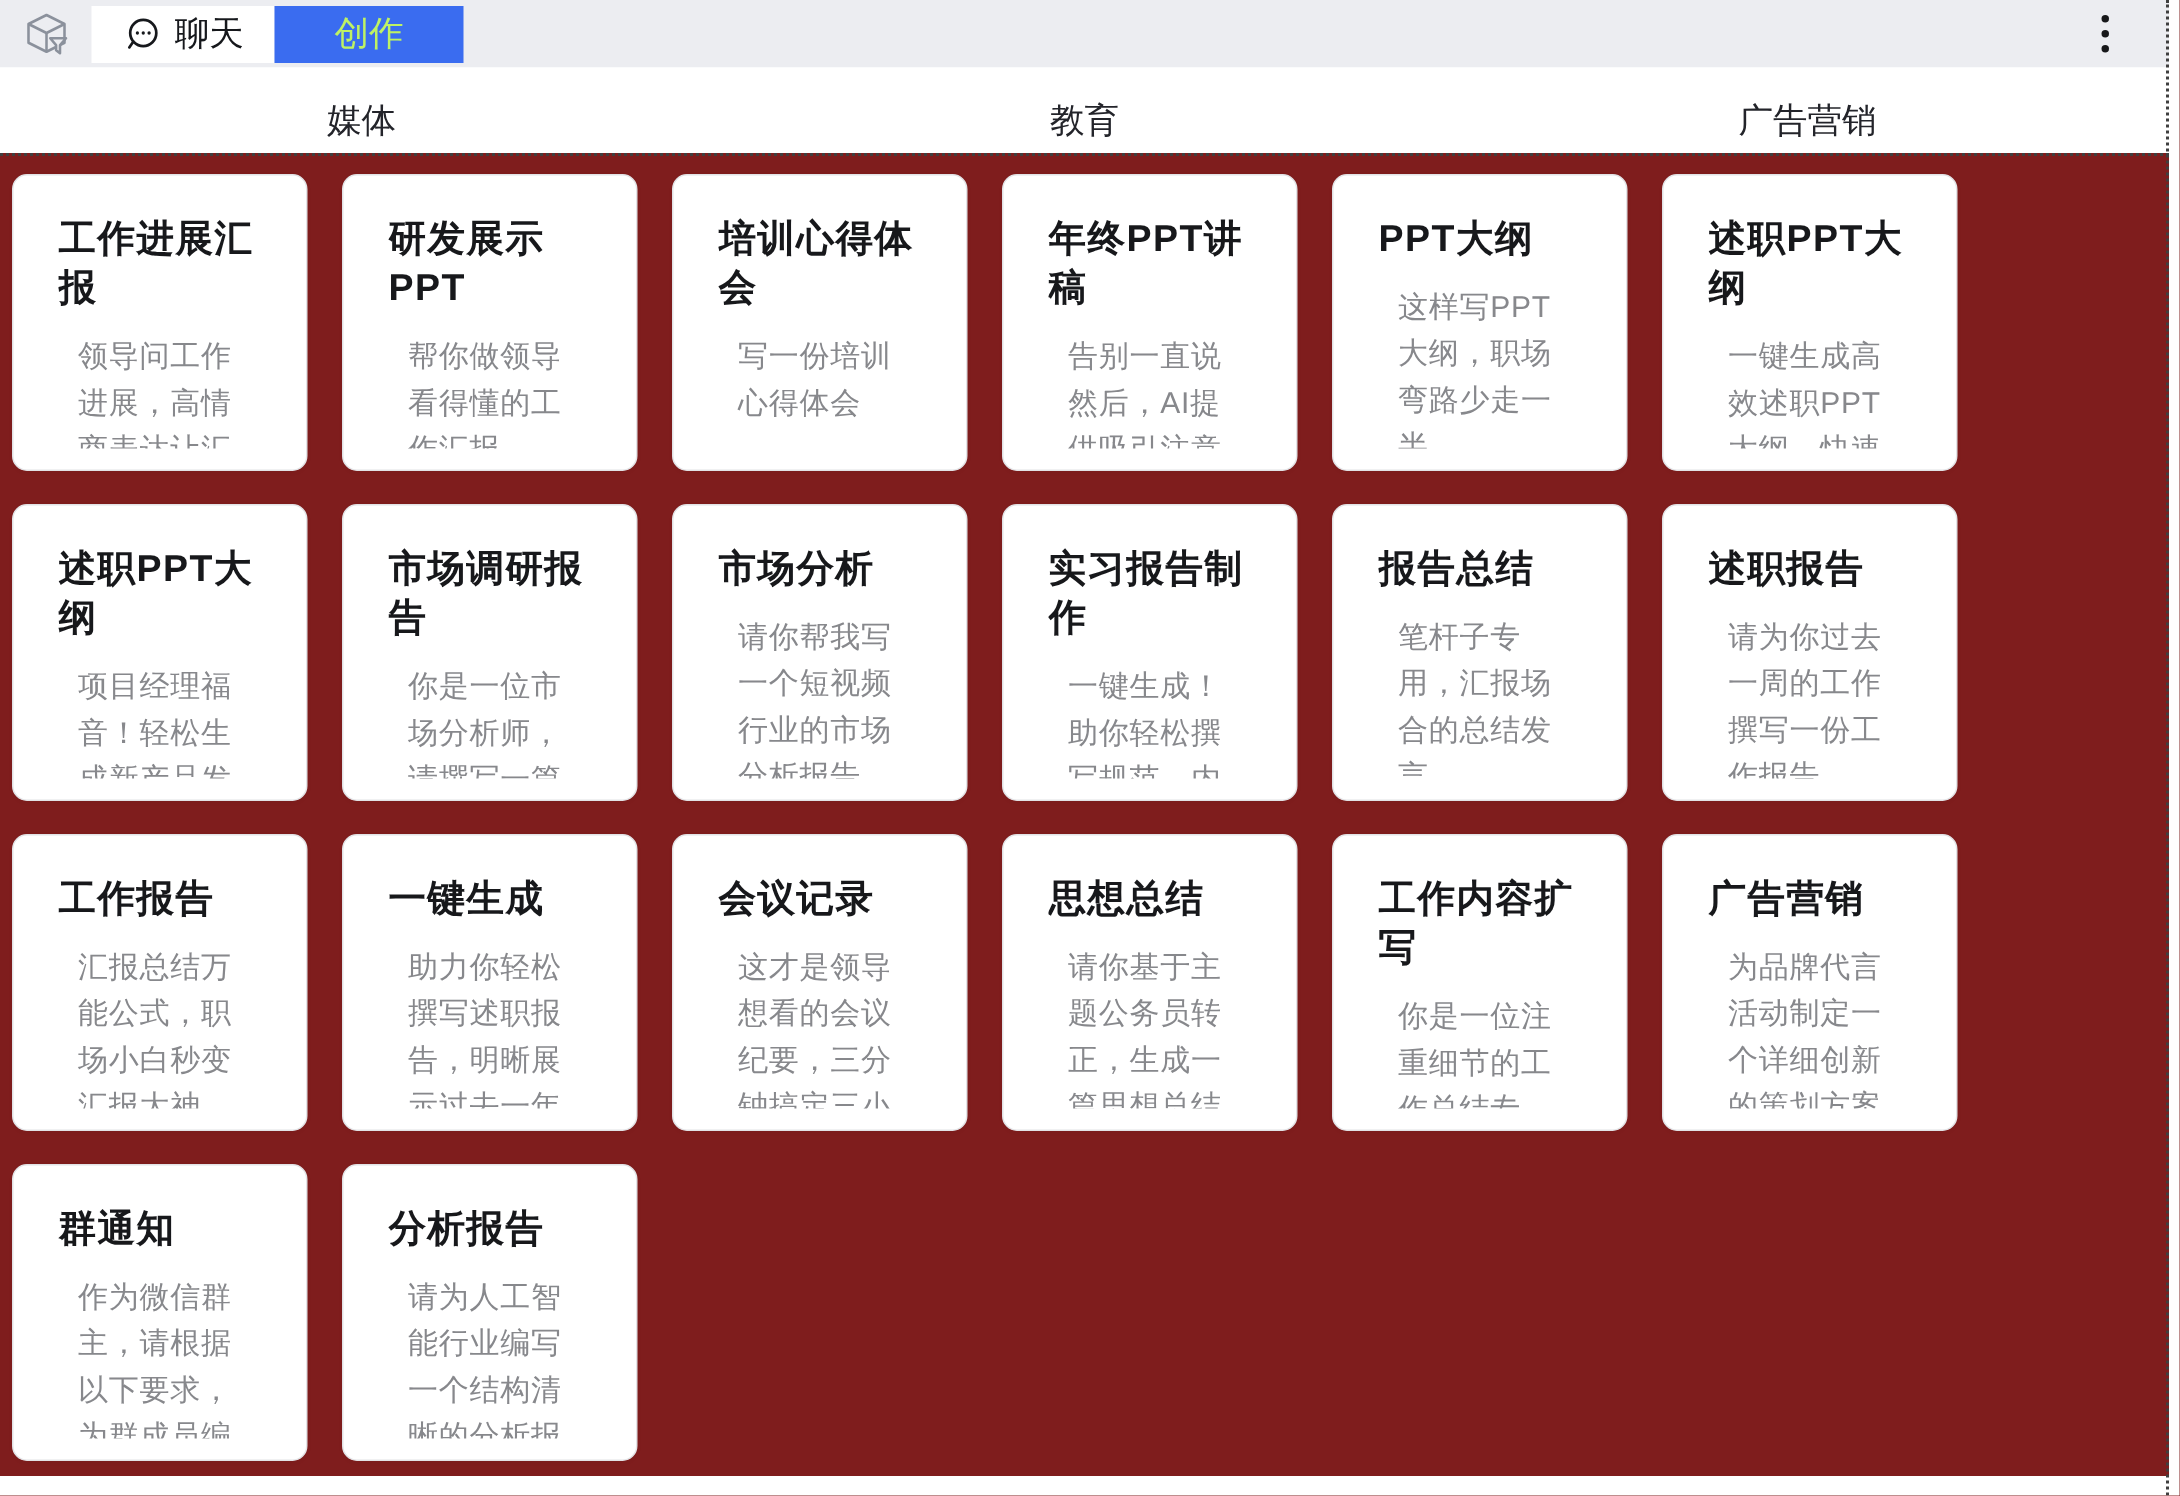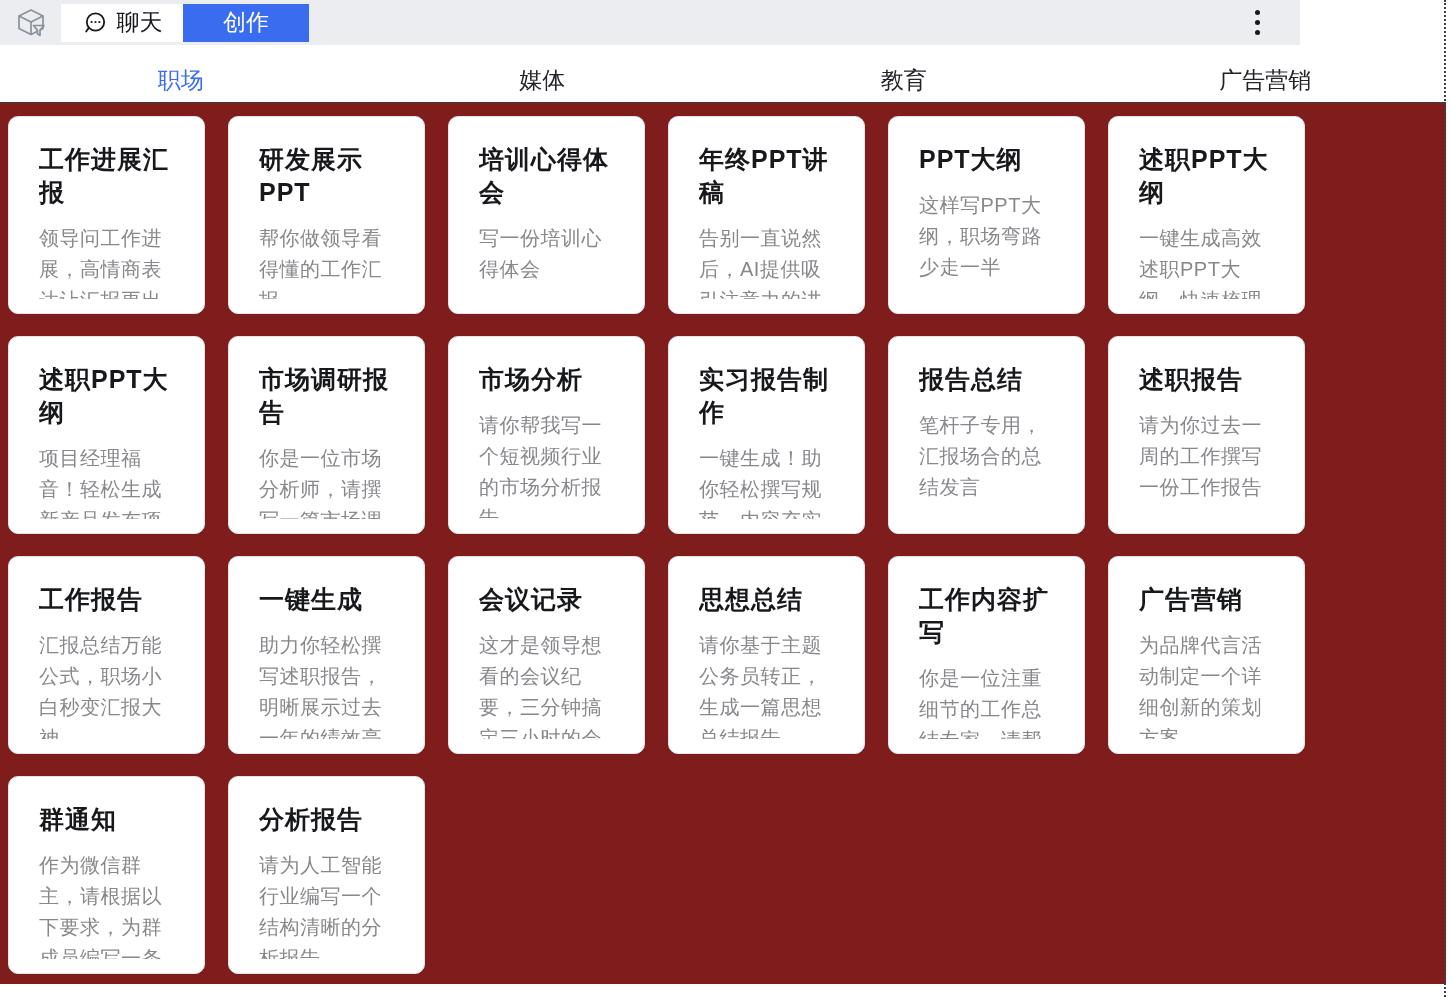--- a/index.html
+++ b/index.html
@@ -6,31 +6,31 @@
   html,body { margin:0; padding:0; }
   body {
     width:1453px; height:997px; overflow:hidden; position:relative;
     background:#ffffff;
     font-family:"Liberation Sans","DejaVu Sans",sans-serif;
     -webkit-font-smoothing:antialiased;
   }
 
   
   .topbar {
-    position:absolute; left:0; top:0; width:1300px; height:45px;
+    position:absolute; left:0; top:0; width:1446px; height:45px;
     background:#ecedf1; display:flex; align-items:center;
   }
   .logo { margin-left:14px; width:34px; height:34px; display:flex; align-items:center; justify-content:center; cursor:pointer; }
   .mode-tabs { display:flex; margin-left:13px; height:38px; }
   .mode-tab {
     height:38px; display:flex; align-items:center; justify-content:center;
     font-size:23px; cursor:pointer; user-select:none;
   }
   .mode-tab.chat { width:122px; background:#ffffff; color:#16181c; gap:9px; }
-  .mode-tab.create { width:126px; background:#3a6cf0; color:#ffffff;align-items:center; }
+  .mode-tab.create { width:126px; background:#3a6cf0; color:#bef264;align-items:center; }
   .kebab { position:absolute; right:34px; top:7px; width:18px; height:30px;
     display:flex; flex-direction:column; align-items:center; justify-content:center; gap:5px; cursor:pointer; }
   .kebab i { width:5px; height:5px; border-radius:50%; background:#17181a; }
 
   
   .cat-tabs {
     position:absolute; left:0; top:45px; width:1446px; height:70px;
     background:#ffffff; display:flex;
   }
   .cat-tab {
@@ -66,21 +66,21 @@
     box-shadow:0 1px 3px rgba(0,0,0,0.04);
     cursor:pointer;
   }
   .card-inner { height:156px; overflow:hidden; }
   .card h3 {
     margin:0 0 14px 0; font-size:25px; line-height:33px;
     font-weight:bold; color:#17181b; letter-spacing:1px;
     word-break:break-word;
   }
   .card p {
-    margin:0; font-size:20px; line-height:31px; color:#87888c;
+    margin:13px; font-size:20px; line-height:31px; color:#87888c;
     letter-spacing:0.5px; word-break:break-word;
   }
 </style>
 </head>
 <body>
 
 <div class="topbar">
   <div class="logo">
     <svg width="34" height="34" viewBox="0 0 34 34" fill="none" stroke="#8b919c" stroke-width="1.7" stroke-linejoin="round">
       <path d="M17 4 L29 10 L29 22.5 L17 28.5 L5 22.5 L5 10 Z"></path>
@@ -105,23 +105,20 @@
     </div>
   </div>
   <div class="kebab">
       <i></i>
       <i></i>
       <i></i>
     </div>
 </div>
 
 <div class="cat-tabs">
-  <div class="cat-tab active">
-    <span>职场</span>
-  </div>
   <div class="cat-tab">
     <span>媒体</span>
   </div>
   <div class="cat-tab">
     <span>教育</span>
   </div>
   <div class="cat-tab">
     <span>广告营销</span>
   </div>
   <div class="cat-underline"></div>

